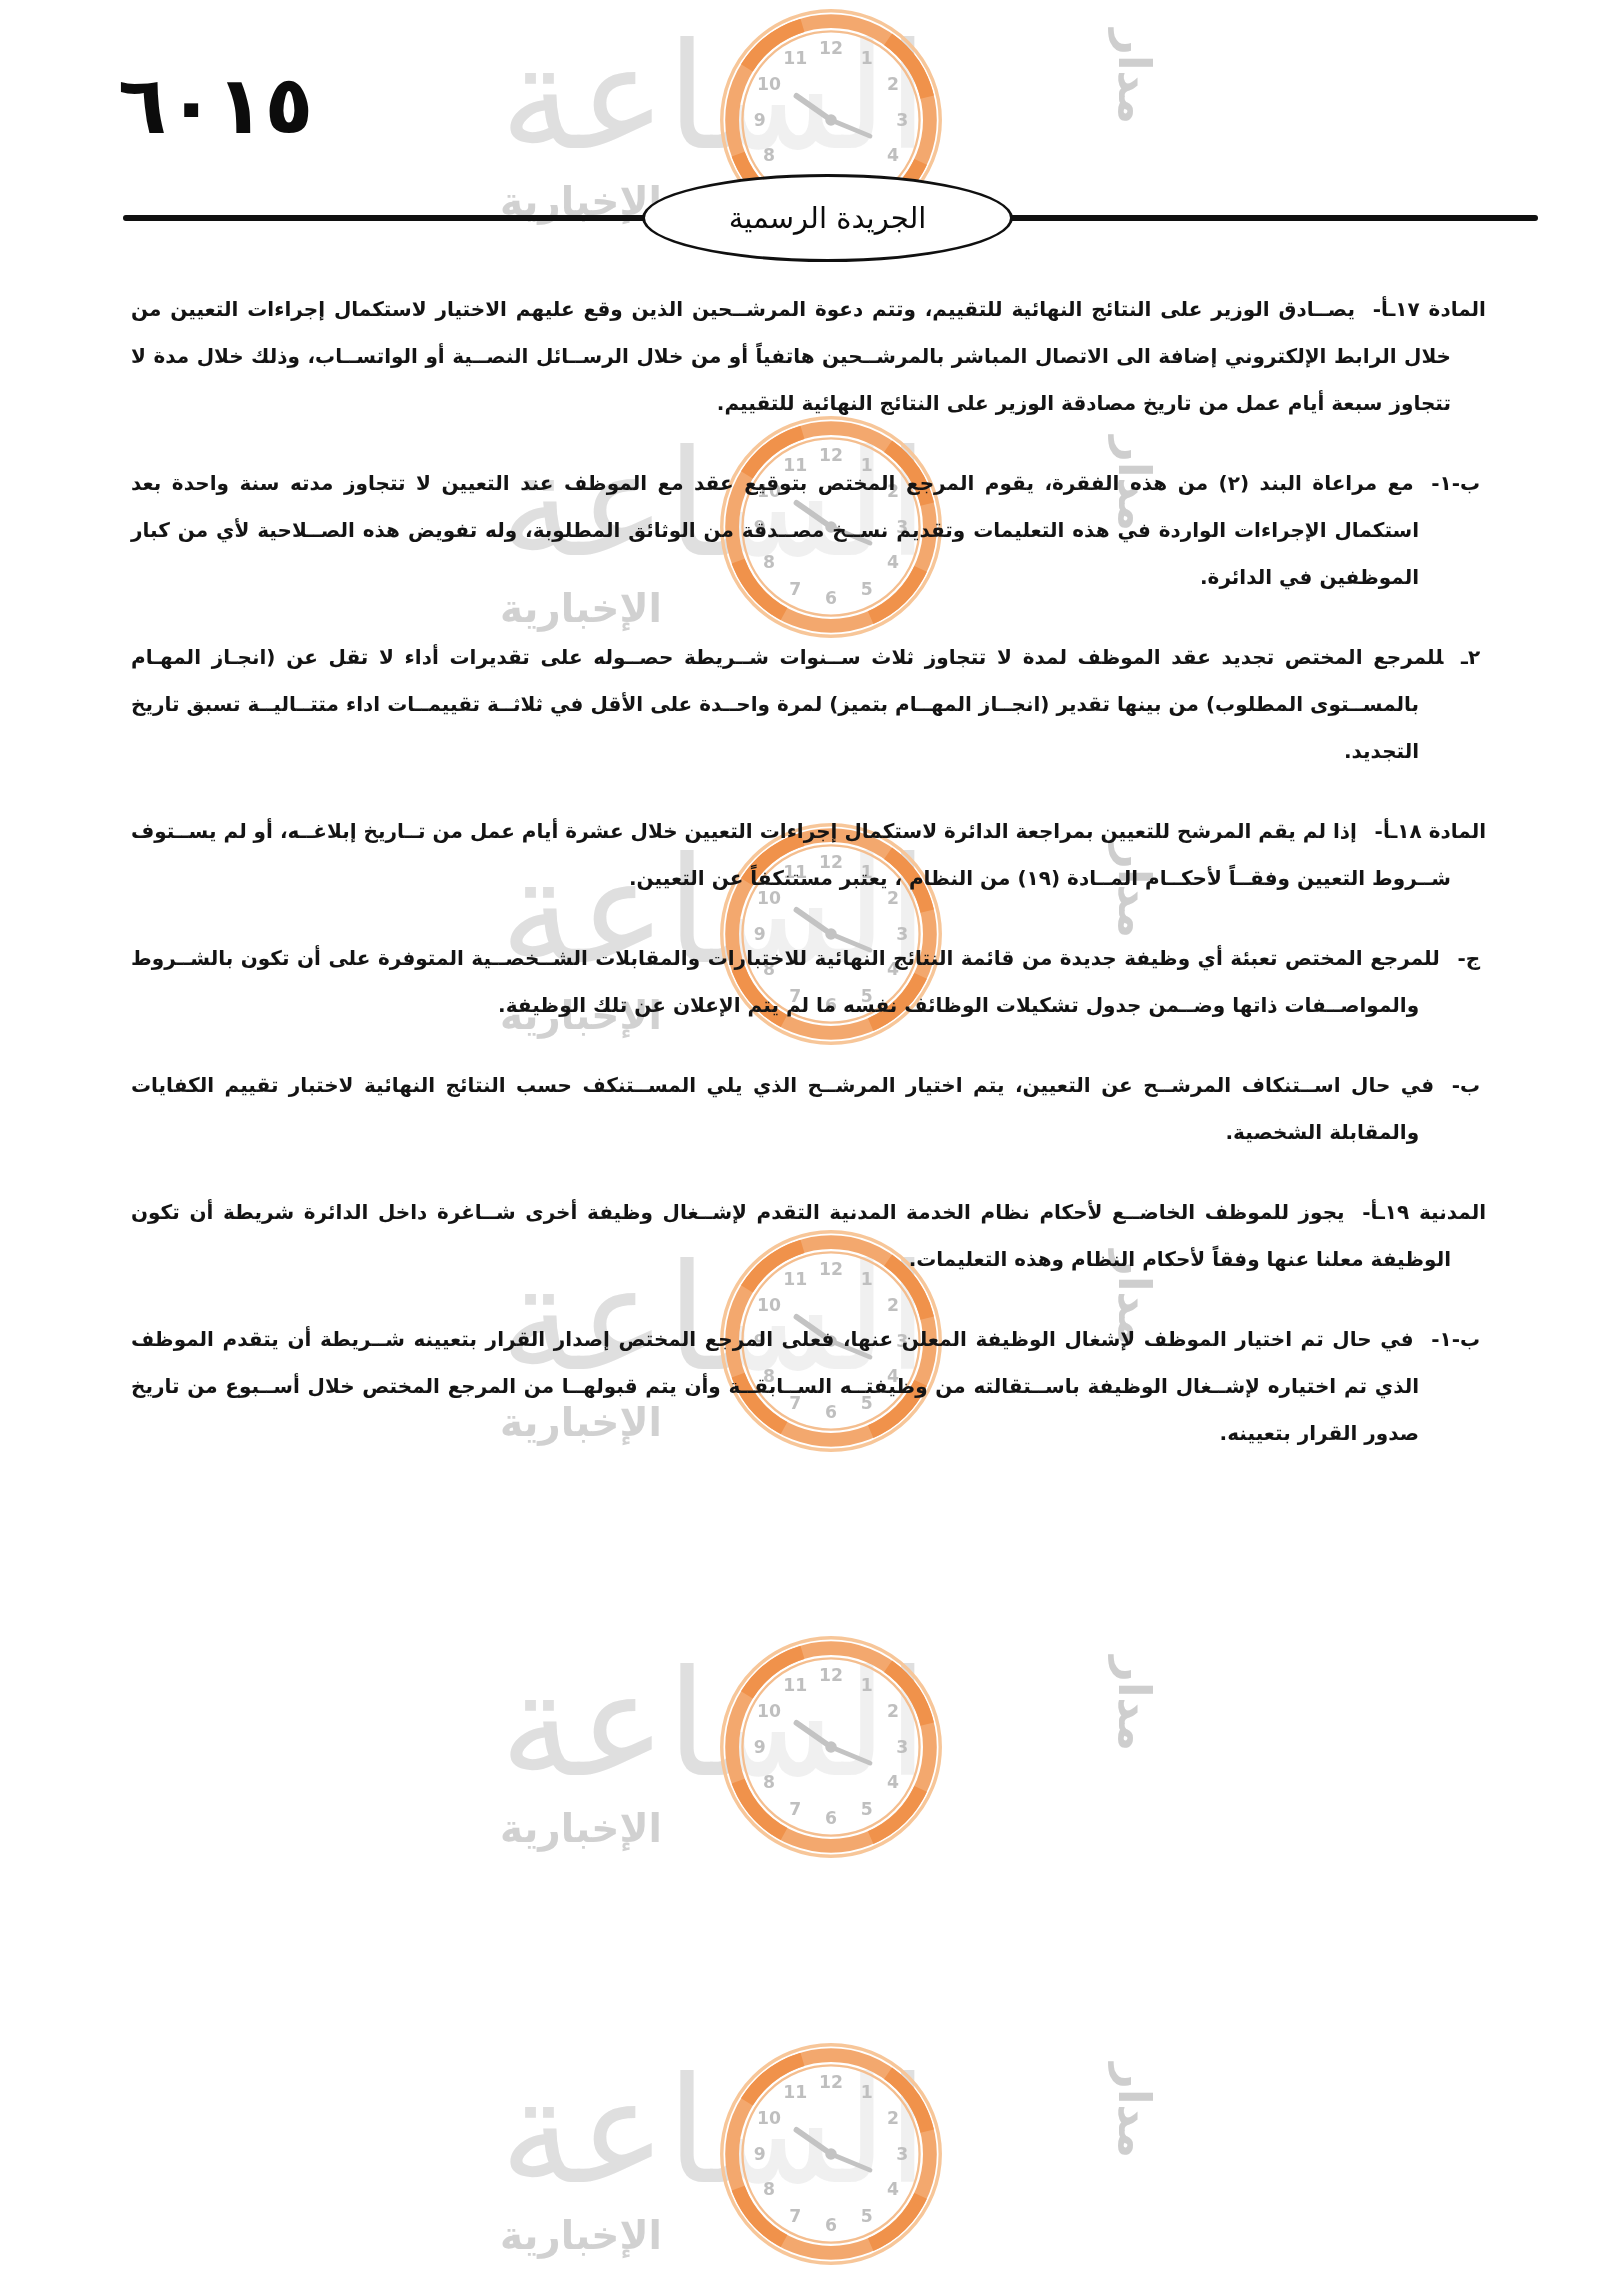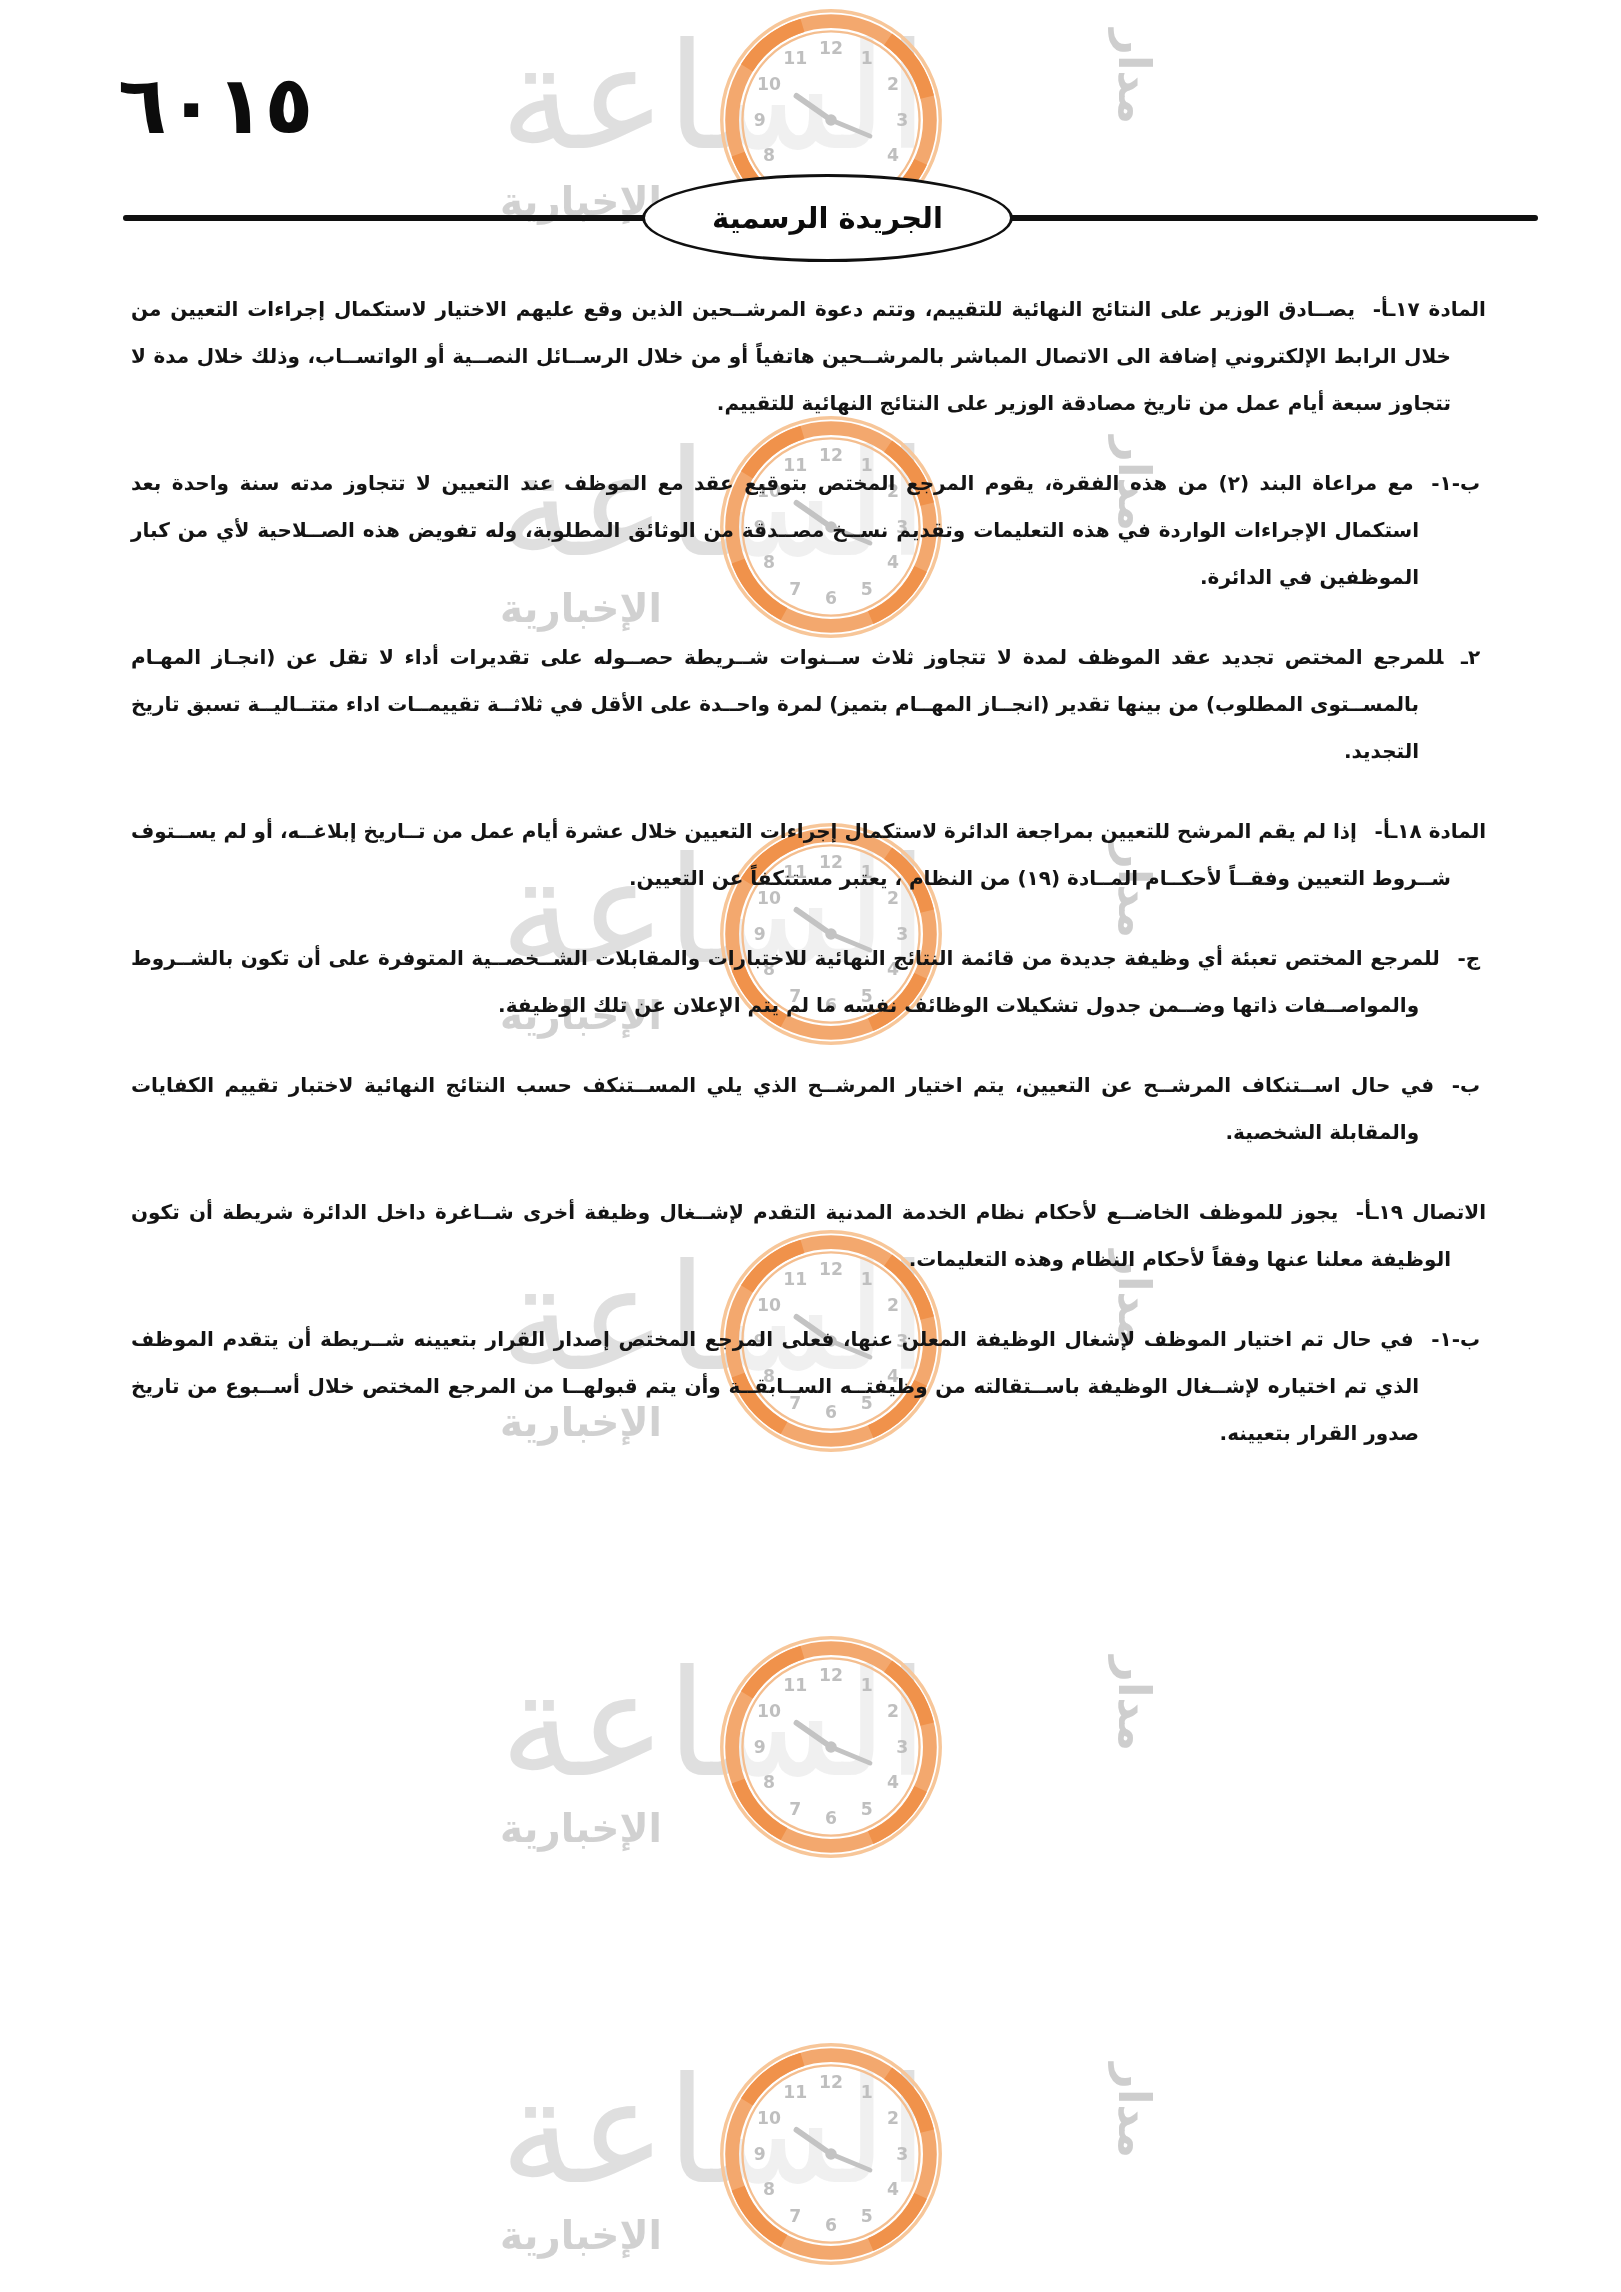--- a/index.html
+++ b/index.html
@@ -37,21 +37,21 @@
   .header-rule{
     position:absolute;z-index:2;top:215px;left:123px;width:1415px;height:5.9px;
     background:#101010;border-radius:2.9px;
   }
   .gazette-ellipse{
     position:absolute;z-index:3;left:642px;top:174px;width:365px;height:82px;
     border:3.9px solid #101010;border-radius:50%;background:#ffffff;
     display:flex;align-items:center;justify-content:center;
   }
   .gazette-title{
-    font-size:29px;font-weight:bold;color:#0c0c0c;white-space:nowrap;
+    font-size:29px;font-weight:normal;color:#0c0c0c;white-space:nowrap;
   }
 
   
   .doc-text{
     position:absolute;z-index:2;top:286px;right:135px;width:1355px;
     direction:rtl;text-align:justify;
     font-size:20px;line-height:47px;font-weight:bold;color:#141414;
   }
   .para{margin:0 0 33px;padding-right:35px;text-indent:-35px;}
   .p-sub{padding-right:61px;text-indent:-61px;margin-right:5.9px;}
@@ -247,20 +247,20 @@
     <p class="para p-sub"><span class="lbl">ب-١-</span><span>مع مراعاة البند (٢) من هذه الفقرة، يقوم المرجع المختص بتوقيع عقد مع الموظف عند التعيين لا تتجاوز مدته سنة واحدة بعد استكمال الإجراءات الواردة في هذه التعليمات وتقديم نســخ مصــدقة من الوثائق المطلوبة، وله تفويض هذه الصــلاحية لأي من كبار الموظفين في الدائرة.</span></p>
 
     <p class="para p-sub"><span class="lbl">٢ـ</span><span>للمرجع المختص تجديد عقد الموظف لمدة لا تتجاوز ثلاث ســنوات شــريطة حصــوله على تقديرات أداء لا تقل عن (انجـاز المهـام بالمســتوى المطلوب) من بينها تقدير (انجــاز المهــام بتميز) لمرة واحــدة على الأقل في ثلاثــة تقييمــات اداء متتــاليــة تسبق تاريخ التجديد.</span></p>
 
     <p class="para p-article article-gap"><span class="lbl">المادة ١٨ـأ-</span><span>إذا لم يقم المرشح للتعيين بمراجعة الدائرة لاستكمال إجراءات التعيين خلال عشرة أيام عمل من تــاريخ إبلاغــه، أو لم يســتوف شــروط التعيين وفقــاً لأحكــام المــادة (١٩) من النظام ، يعتبر مستنكفاً عن التعيين.</span></p>
 
     <p class="para p-sub"><span class="lbl">ج-</span><span>للمرجع المختص تعبئة أي وظيفة جديدة من قائمة النتائج النهائية للاختبارات والمقابلات الشــخصــية المتوفرة على أن تكون بالشــروط والمواصــفات ذاتها وضــمن جدول تشكيلات الوظائف نفسه ما لم يتم الإعلان عن تلك الوظيفة.</span></p>
 
     <p class="para p-sub"><span class="lbl">ب-</span><span>في حال اســتنكاف المرشــح عن التعيين، يتم اختيار المرشــح الذي يلي المســتنكف حسب النتائج النهائية لاختبار تقييم الكفايات والمقابلة الشخصية.</span></p>
 
-    <p class="para p-article article-gap"><span class="lbl">الاتصال ١٩ـأ-</span><span>يجوز للموظف الخاضــع لأحكام نظام الخدمة المدنية التقدم لإشــغال وظيفة أخرى شــاغرة داخل الدائرة شريطة أن تكون الوظيفة معلنا عنها وفقاً لأحكام النظام وهذه التعليمات.</span></p>
+    <p class="para p-article article-gap"><span class="lbl">المدنية ١٩ـأ-</span><span>يجوز للموظف الخاضــع لأحكام نظام الخدمة المدنية التقدم لإشــغال وظيفة أخرى شــاغرة داخل الدائرة شريطة أن تكون الوظيفة معلنا عنها وفقاً لأحكام النظام وهذه التعليمات.</span></p>
 
     <p class="para p-sub"><span class="lbl">ب-١-</span><span>في حال تم اختيار الموظف لإشغال الوظيفة المعلن عنها، فعلى المرجع المختص إصدار القرار بتعيينه شــريطة أن يتقدم الموظف الذي تم اختياره لإشــغال الوظيفة باســتقالته من وظيفتــه الســابقــة وأن يتم قبولهــا من المرجع المختص خلال أســبوع من تاريخ صدور القرار بتعيينه.</span></p>
 
 
   </div>
 </div>
 
 
 </body></html>

